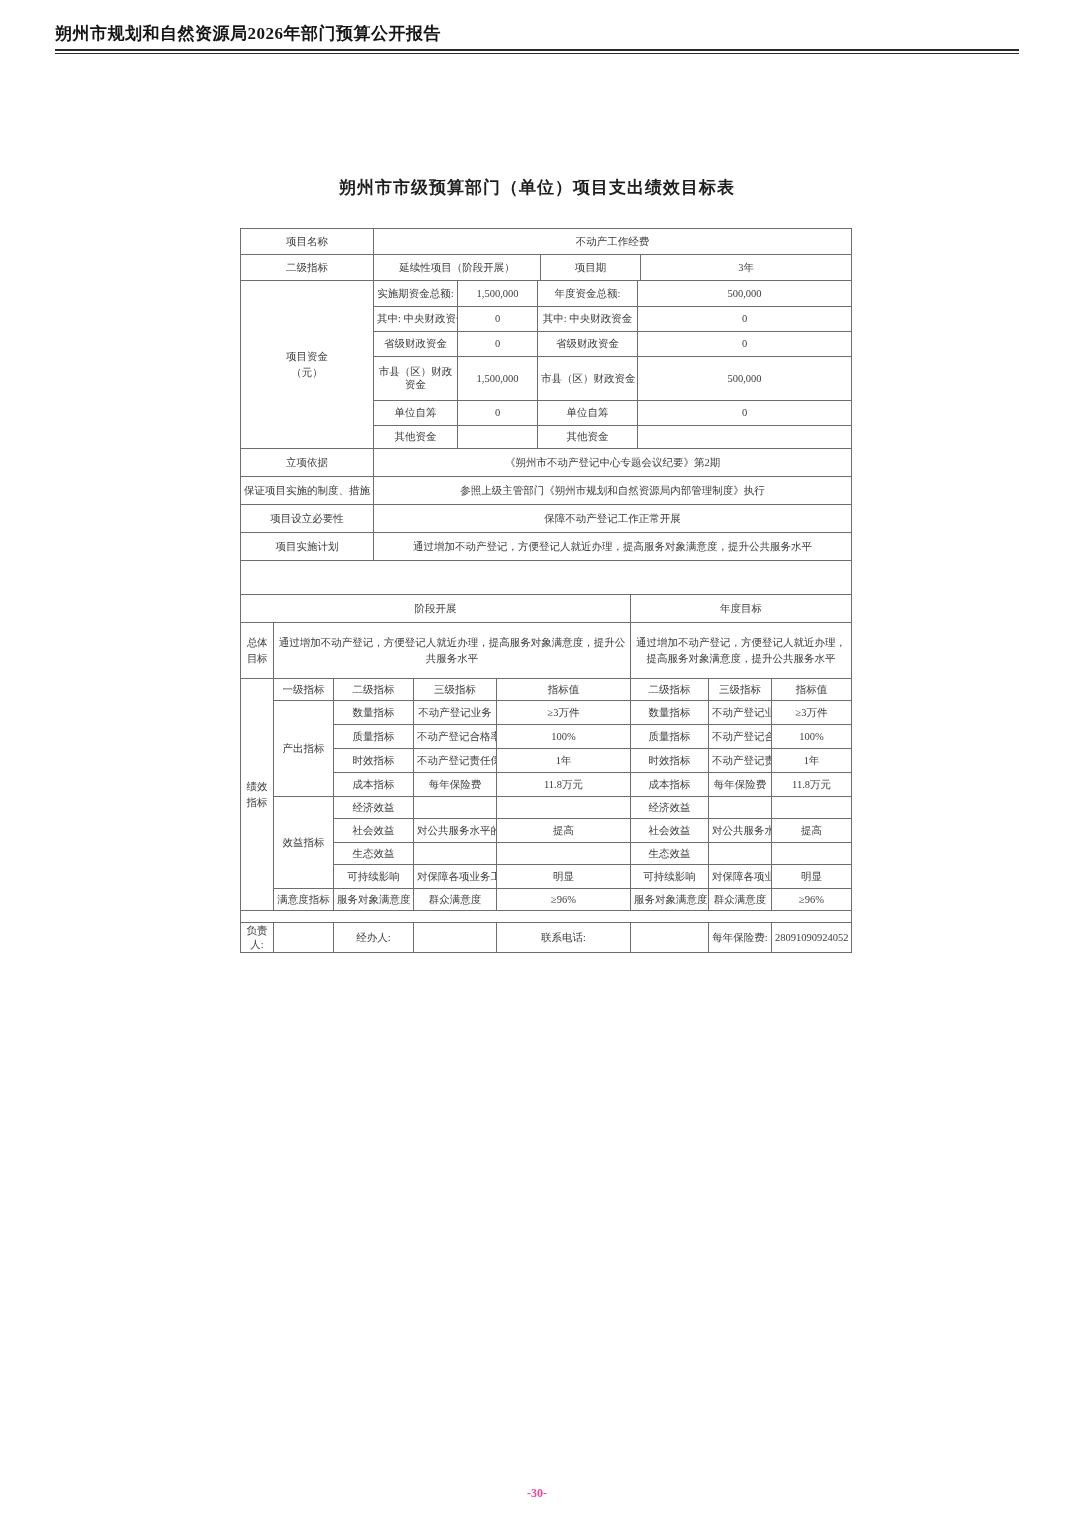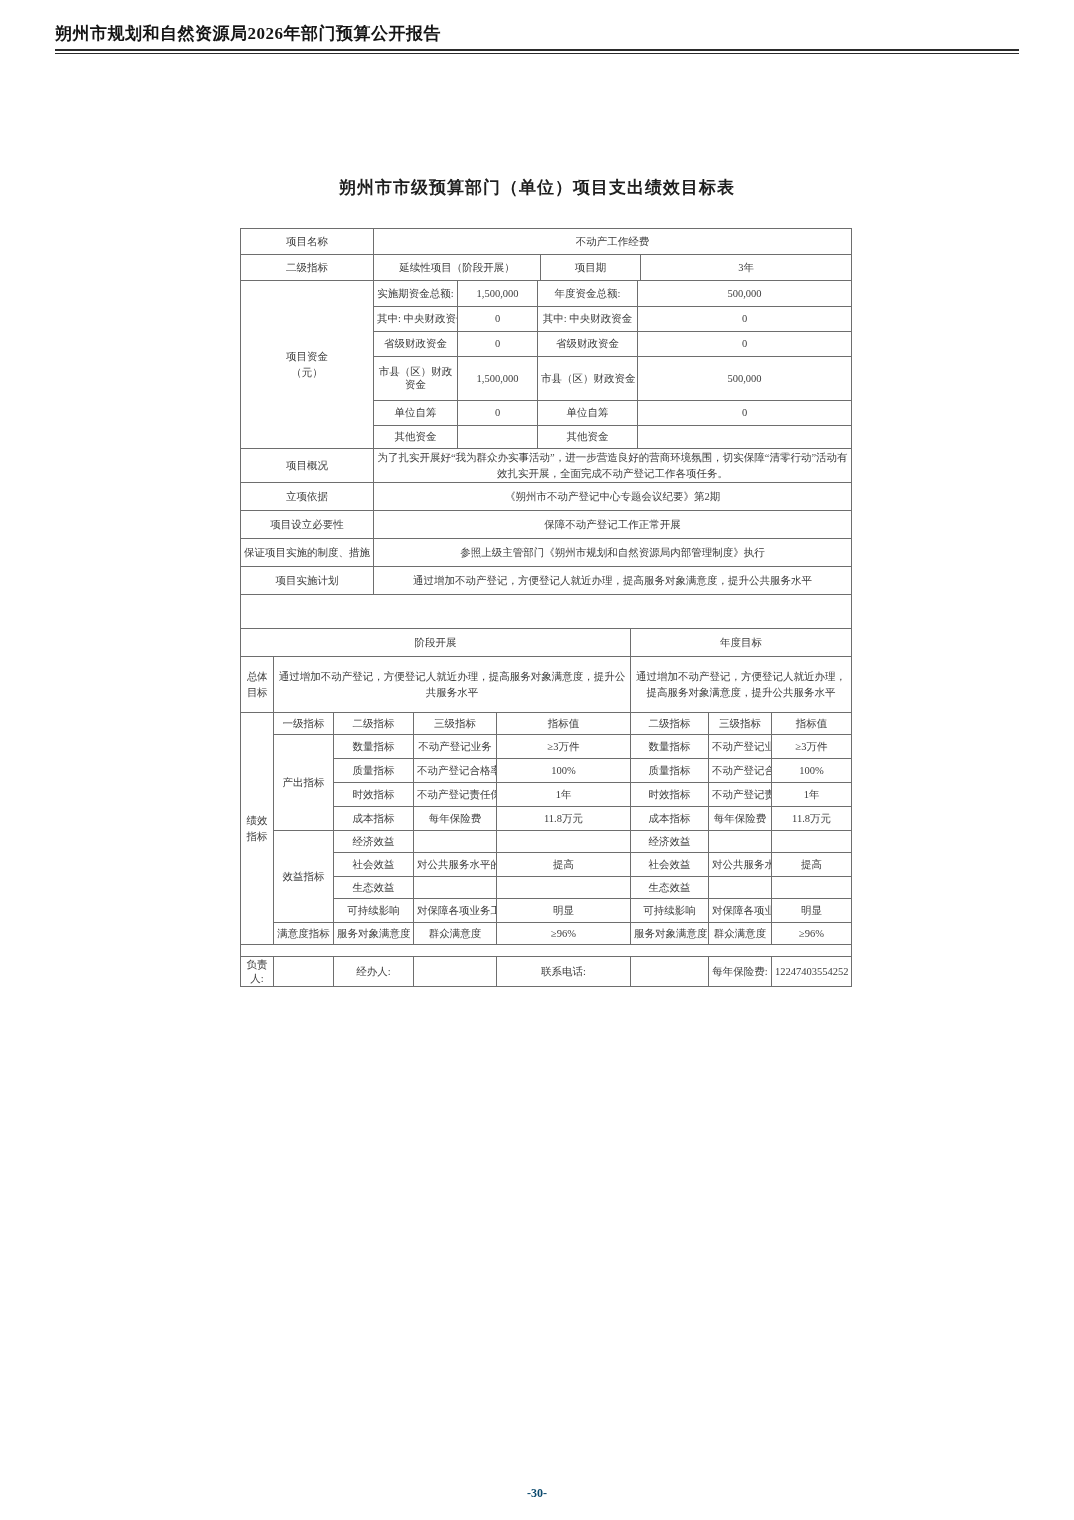--- a/index.html
+++ b/index.html
@@ -25,21 +25,21 @@
   .left   { text-align:left; }
   .clip   { white-space:nowrap; overflow:hidden; }
   .fund   { font-size:10px; }
   .ind    { font-size:9px; padding:1px 2px; }
   .vert   { word-break:break-all; line-height:1.6; padding:0 10px; font-size:10px;margin-left:27px; }
   .tiny   { font-size:8px; padding:0; letter-spacing:-0.5px; }
   .wrapbreak { word-break:break-all; }
   .goaltxt { line-height:1.55; }
 
   .page-number { position:absolute; left:0; top:1486px; width:100%; text-align:center;
-                 font-size:12px; font-weight:bold; color:#0c4a6e; }
+                 font-size:12px; font-weight:bold; color:#ec4899; }
 </style>
 </head>
 <body>
 
 <div class="page">
 
   <div class="doc-header-title">朔州市规划和自然资源局2026年部门预算公开报告</div>
   <div class="doc-header-rule"></div>
 
   <div class="table-title">朔州市市级预算部门（单位）项目支出绩效目标表</div>
@@ -118,35 +118,31 @@
       </tr>
     </tbody>
       </table>
 
     <table class="t">
       <colgroup>
           <col style="width:133px">
           <col style="width:478px">
         </colgroup>
       <tbody>
-          <tr style="height:34px">
-        <td>项目概况</td>
-        <td class="left">为了扎实开展好“我为群众办实事活动”，进一步营造良好的营商环境氛围，切实保障“清零行动”活动有效扎实开展，全面完成不动产登记工作各项任务。</td>
-      </tr>
       <tr style="height:28px">
         <td>立项依据</td>
         <td class="left">《朔州市不动产登记中心专题会议纪要》第2期</td>
       </tr>
       <tr style="height:28px">
+        <td>保证项目实施的制度、措施</td>
+        <td class="left">参照上级主管部门《朔州市规划和自然资源局内部管理制度》执行</td>
+      </tr>
+      <tr style="height:28px">
         <td>项目设立必要性</td>
         <td class="left">保障不动产登记工作正常开展</td>
-      </tr>
-      <tr style="height:28px">
-        <td>保证项目实施的制度、措施</td>
-        <td class="left">参照上级主管部门《朔州市规划和自然资源局内部管理制度》执行</td>
       </tr>
       <tr style="height:28px">
         <td>项目实施计划</td>
         <td class="left">通过增加不动产登记，方便登记人就近办理，提高服务对象满意度，提升公共服务水平</td>
       </tr>
     </tbody>
       </table>
 
     <table class="t">
       <colgroup>
@@ -273,20 +269,20 @@
       </tr>
 
       <tr style="height:26px">
         <td class="ind wrapbreak" style="line-height:1.3">负责人:</td>
         <td></td>
         <td class="ind">经办人:</td>
         <td></td>
         <td class="ind">联系电话:</td>
         <td></td>
         <td class="ind clip">每年保险费:</td>
-        <td class="ind clip">12247403554252</td>
+        <td class="ind clip">28091090924052</td>
       </tr>
     </tbody>
       </table>
   </div>
 
   <div class="page-number">-30-</div>
 </div>
 
 </body></html>

